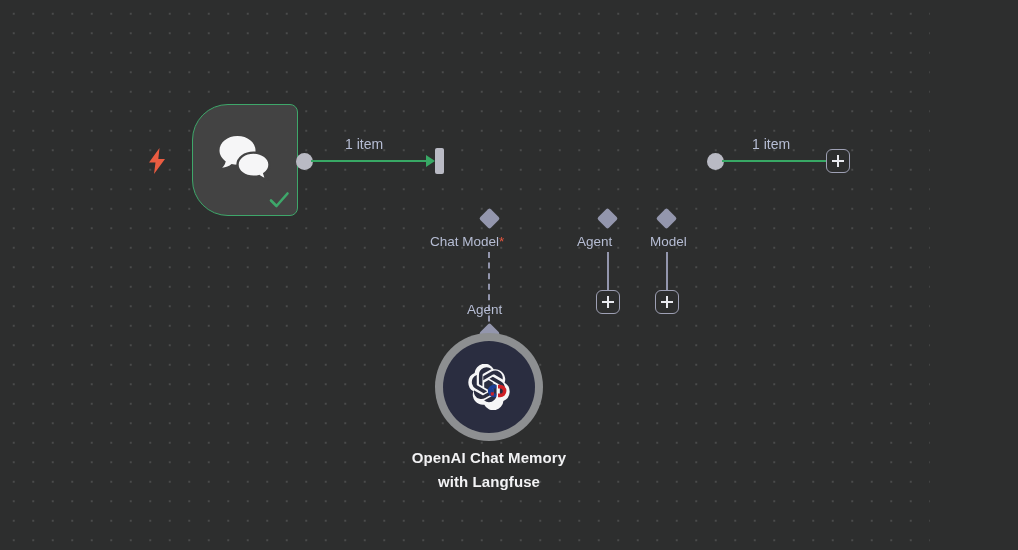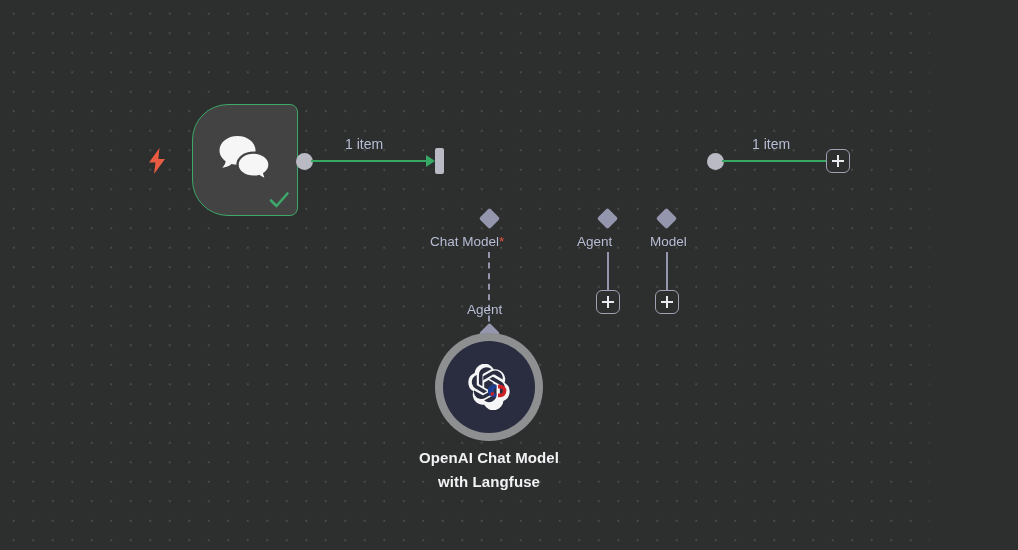--- a/index.html
+++ b/index.html
@@ -299,16 +299,16 @@
                    a2.6 2.6 0 0 0 -5.2 0 v 2.2 h -3.6 Z" fill="#cf2026" transform="rotate(90 32.7 27)"></path>
           <path d="M26.5 31.6 v -2.2 h 3.6 v 2.2 a2.6 2.6 0 0 0 5.2 0 v -2.2 h 3.6
                    v 2.2 a6.2 6.2 0 0 1 -12.4 0 Z" fill="#1c3f94" transform="rotate(90 32.7 27)"></path>
           <rect x="24.8" y="28.2" width="3.0" height="3.3" fill="#cf2026"></rect>
           <rect x="24.8" y="24.9" width="3.0" height="3.3" fill="#1c3f94"></rect>
         </g>
       </svg>
     </div>
   </div>
 
-  <div class="node-label" style="left:382px; top:446px; width:214px;">OpenAI Chat Model
+  <div class="node-label" style="left:382px; top:446px; width:214px;">OpenAI Chat Memory
 with Langfuse</div>
 
 </div>
 
 </body></html>

